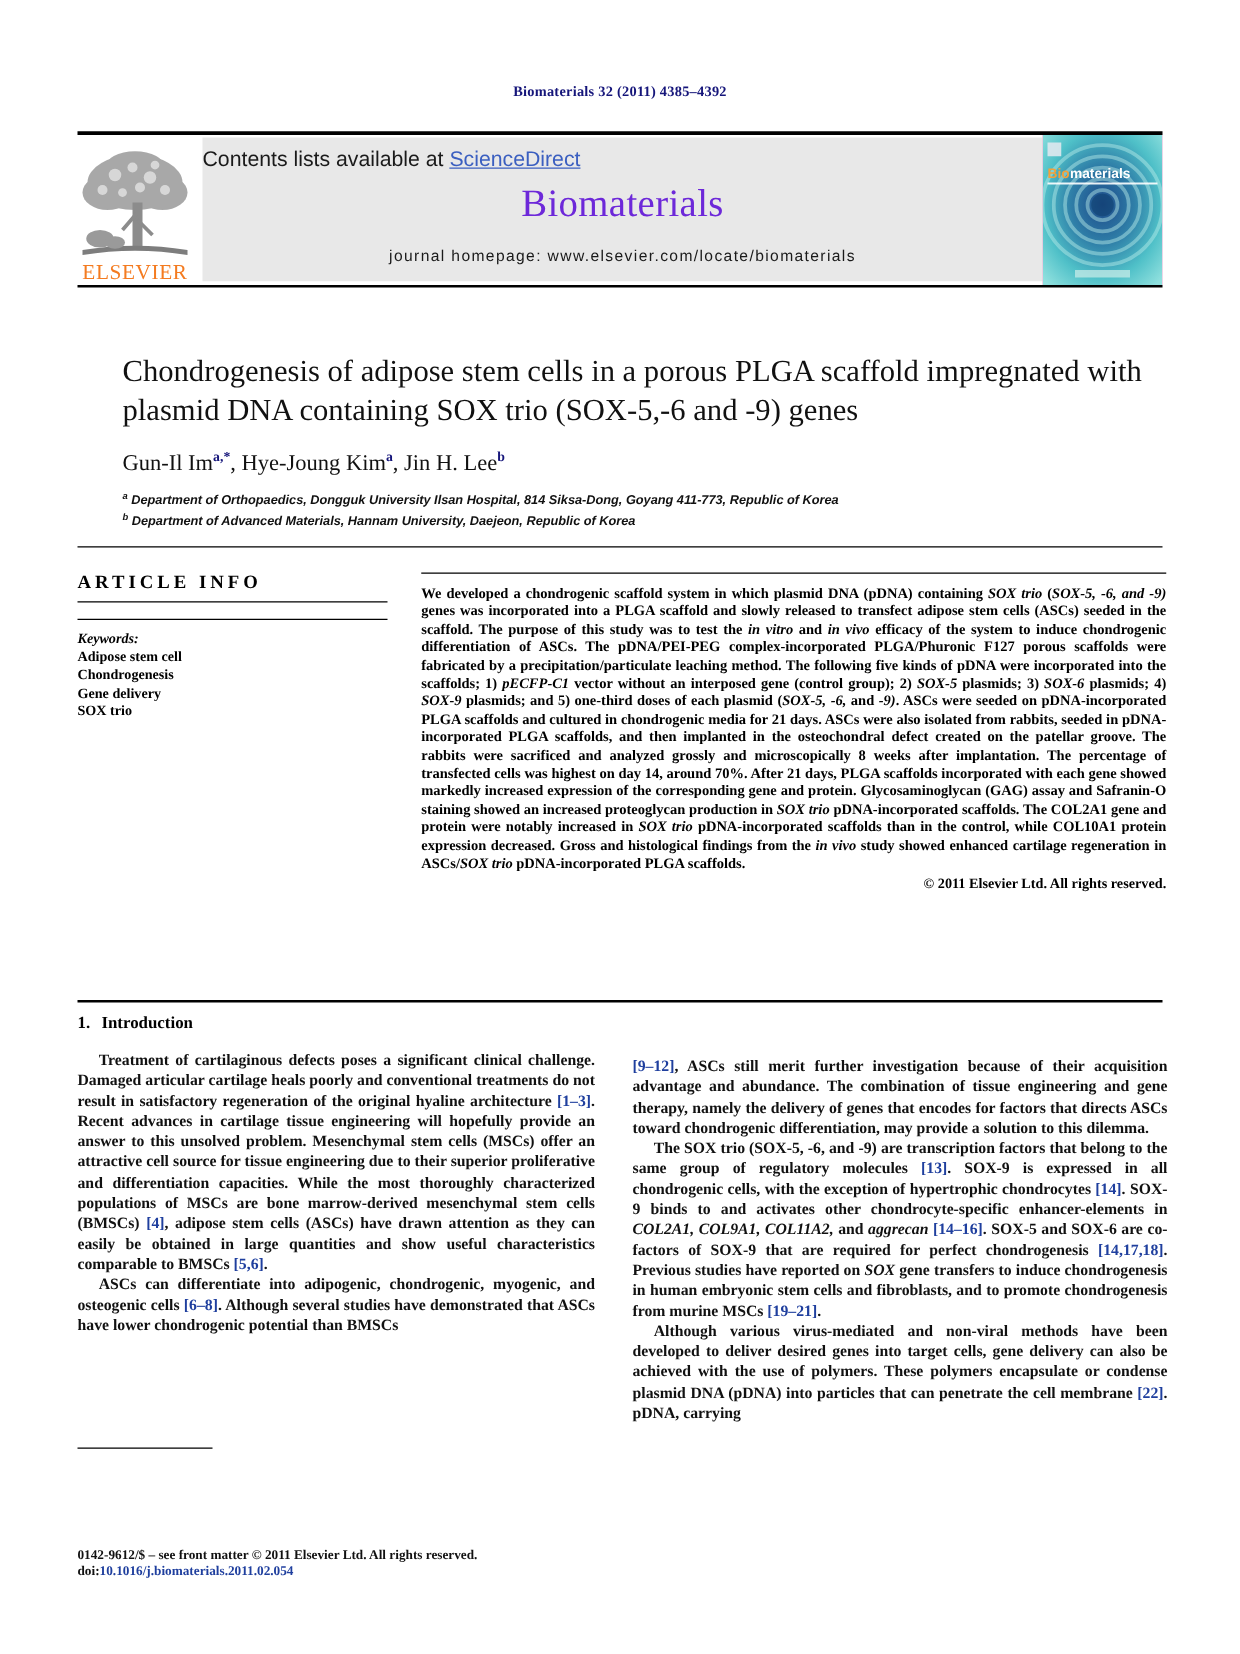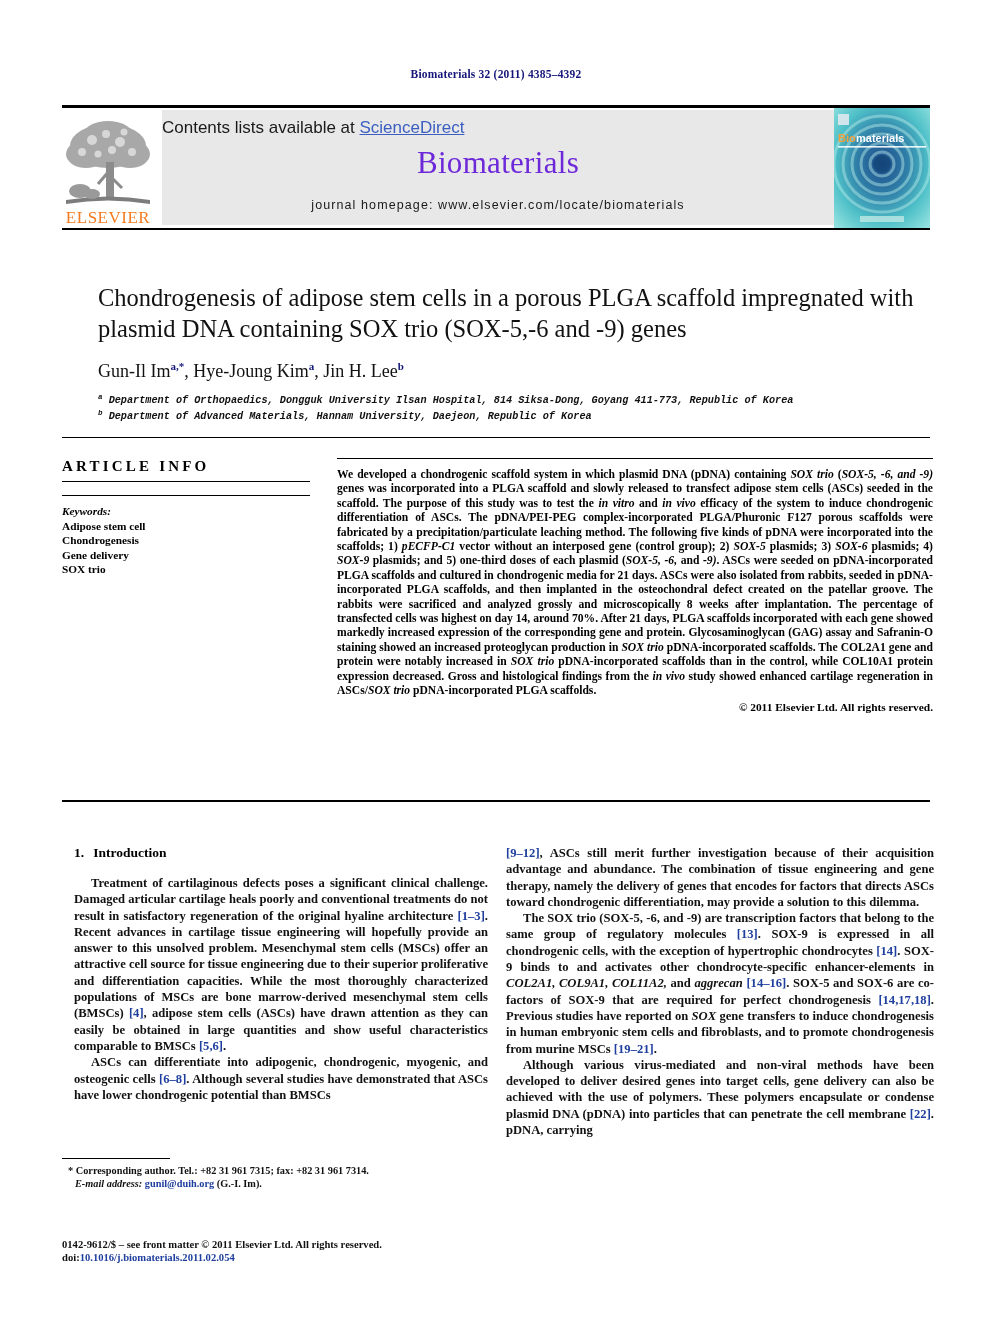--- a/index.html
+++ b/index.html
@@ -100,21 +100,21 @@
   }
   .authors {
     margin-top: 16px;
     font-family: "Liberation Serif", serif;
     font-size: 18px;
     color: #111;
   }
   .authors sup { font-size: 11px; color: #15157a; font-weight: bold; }
   .affils { margin-top: 9px; }
   .affil {
-    font-family: Liberation Mono, monospace;
+    font-family: Liberation Sans, sans-serif;
     font-style: italic;
     font-size: 10.2px;
     line-height: 13px;
     color: #111;
     font-weight: bold;
   }
   .affil sup { font-size: 7.5px; }
 
   .title-rule {
     position: absolute; top: 437px; left: 62px; width: 868px; height: 1px;
@@ -155,21 +155,21 @@
     font-size: 11.4px;
     font-weight: bold;
   }
 
   .abs-rule {
     position: absolute; top: 800px; left: 62px; width: 868px; height: 2px;
     background: #000;
   }
 
   
-  .body-col-left  { position: absolute; top: 845px; left: 62px;  width: 414px; margin-left: 12px; }
+  .body-col-left  { position: absolute; top: 810px; left: 62px;  width: 414px; }
   .body-col-right { position: absolute; top: 845px; left: 506px; width: 428px; }
 
   .h2 {
     font-family: "Liberation Serif", serif;
     font-size: 13.5px;
     font-weight: bold;
     margin: 0 0 14px 0;
   }
   .h2 .num { margin-right: 9px; }
 
@@ -334,24 +334,20 @@
   </div>
 
   <div class="body-col-right">
     <p class="body" style="text-indent:0"><span class="ref">[9–12]</span>, ASCs still merit further investigation because of their acquisition advantage and abundance. The combination of tissue engineering and gene therapy, namely the delivery of genes that encodes for factors that directs ASCs toward chondrogenic differentiation, may provide a solution to this dilemma.</p>
     <p class="body">The SOX trio (SOX-5, -6, and -9) are transcription factors that belong to the same group of regulatory molecules <span class="ref">[13]</span>. SOX-9 is expressed in all chondrogenic cells, with the exception of hypertrophic chondrocytes <span class="ref">[14]</span>. SOX-9 binds to and activates other chondrocyte-specific enhancer-elements in <span class="it">COL2A1, COL9A1, COL11A2,</span> and <span class="it">aggrecan</span> <span class="ref">[14–16]</span>. SOX-5 and SOX-6 are co-factors of SOX-9 that are required for perfect chondrogenesis <span class="ref">[14,17,18]</span>. Previous studies have reported on <span class="it">SOX</span> gene transfers to induce chondrogenesis in human embryonic stem cells and fibroblasts, and to promote chondrogenesis from murine MSCs <span class="ref">[19–21]</span>.</p>
     <p class="body">Although various virus-mediated and non-viral methods have been developed to deliver desired genes into target cells, gene delivery can also be achieved with the use of polymers. These polymers encapsulate or condense plasmid DNA (pDNA) into particles that can penetrate the cell membrane <span class="ref">[22]</span>. pDNA, carrying</p>
   </div>
 
   <div class="footnote-wrap">
     <div class="fn-rule"></div>
-    <div class="fn">
-      <span class="ind">* Corresponding author. Tel.: +82 31 961 7315; fax: +82 31 961 7314.</span>
-      <span class="ind2"><i>E-mail address:</i> <span class="lnk">gunil@duih.org</span> (G.-I. Im).</span>
-    </div>
   </div>
 
   <div class="issn-block">
     <div class="issn">0142-9612/$ – see front matter © 2011 Elsevier Ltd. All rights reserved.</div>
     <div class="issn"><span>doi:</span><span class="lnk">10.1016/j.biomaterials.2011.02.054</span></div>
   </div>
 
 </div>
 
 </body></html>

